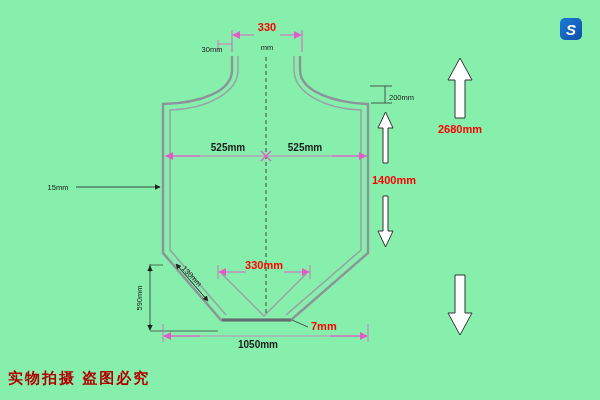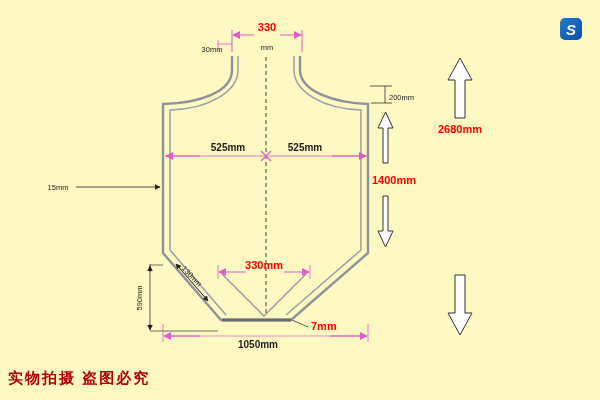--- a/index.html
+++ b/index.html
@@ -1,16 +1,16 @@
 <!DOCTYPE html>
 <html><head>
 <meta charset="utf-8">
 <style>
   html,body{margin:0;padding:0;background:#fff;}
-  #stage{position:relative;width:600px;height:400px;background:#fef9c3;overflow:hidden;
+  #stage{position:relative;width:600px;height:400px;background:#86efac;overflow:hidden;
          font-family:"Liberation Sans", sans-serif;}
   
   .logo{position:absolute;top:18px;right:18px;display:flex;align-items:center;gap:6px;}
   .logo-icon{width:22px;height:22px;border-radius:5px;
              background:linear-gradient(135deg,#1e7ad6,#0d4fa8);
              color:#fff;font-weight:bold;font-style:italic;font-size:15px;
              display:flex;align-items:center;justify-content:center;}
   .logo-text{color:#e60012;font-weight:bold;font-size:17px;letter-spacing:1px;}
   .logo-reg{color:#e60012;font-size:8px;vertical-align:super;margin-left:1px;}
   

